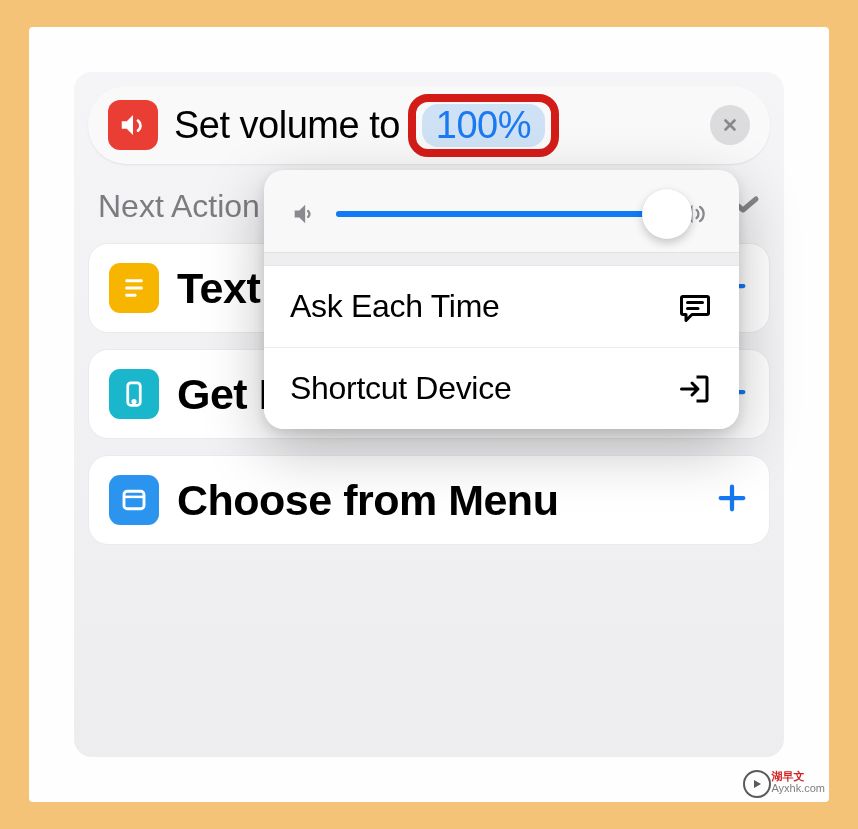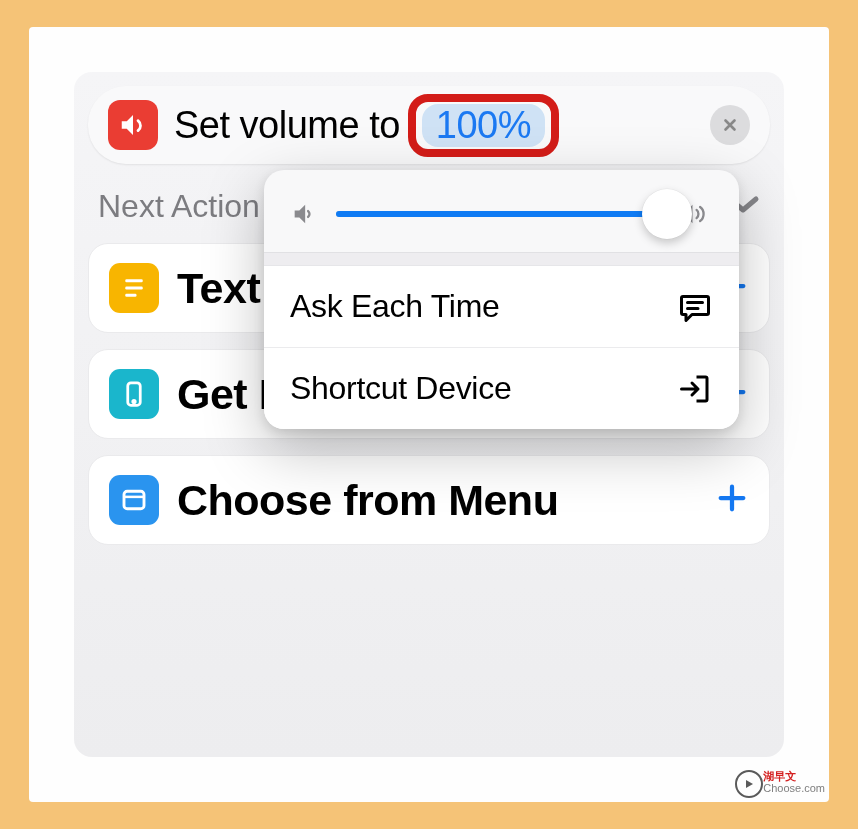--- a/index.html
+++ b/index.html
@@ -384,16 +384,16 @@
   </div>
 
   <div class="watermark">
     <div class="wm-circle">
       <svg width="12" height="12" viewBox="0 0 24 24" fill="#5a5a5a">
           <path d="M6 4l14 8-14 8z"></path>
         </svg>
     </div>
     <div>
       <div class="wm-text"><span class="wm-red">湖早文</span></div>
-      <div class="wm-text">Choose.com</div>
+      <div class="wm-text">Ayxhk.com</div>
     </div>
   </div>
 </div>
 
 </body></html>

